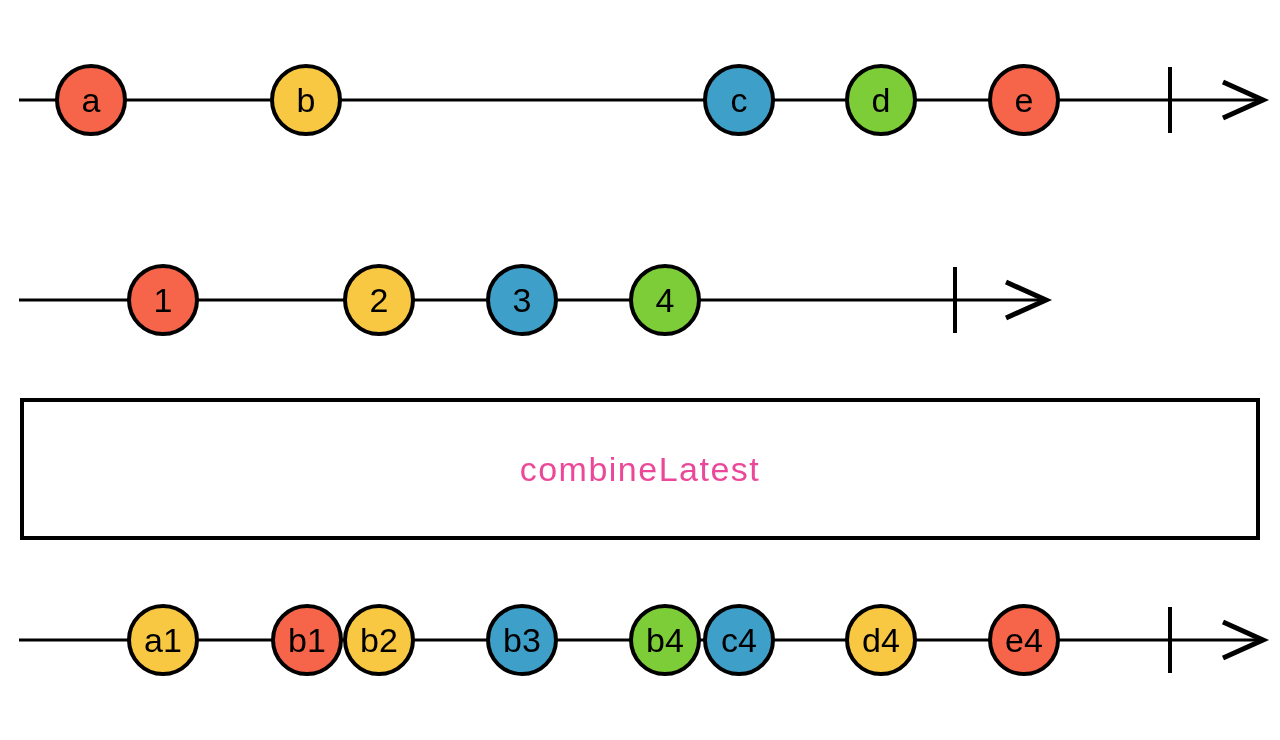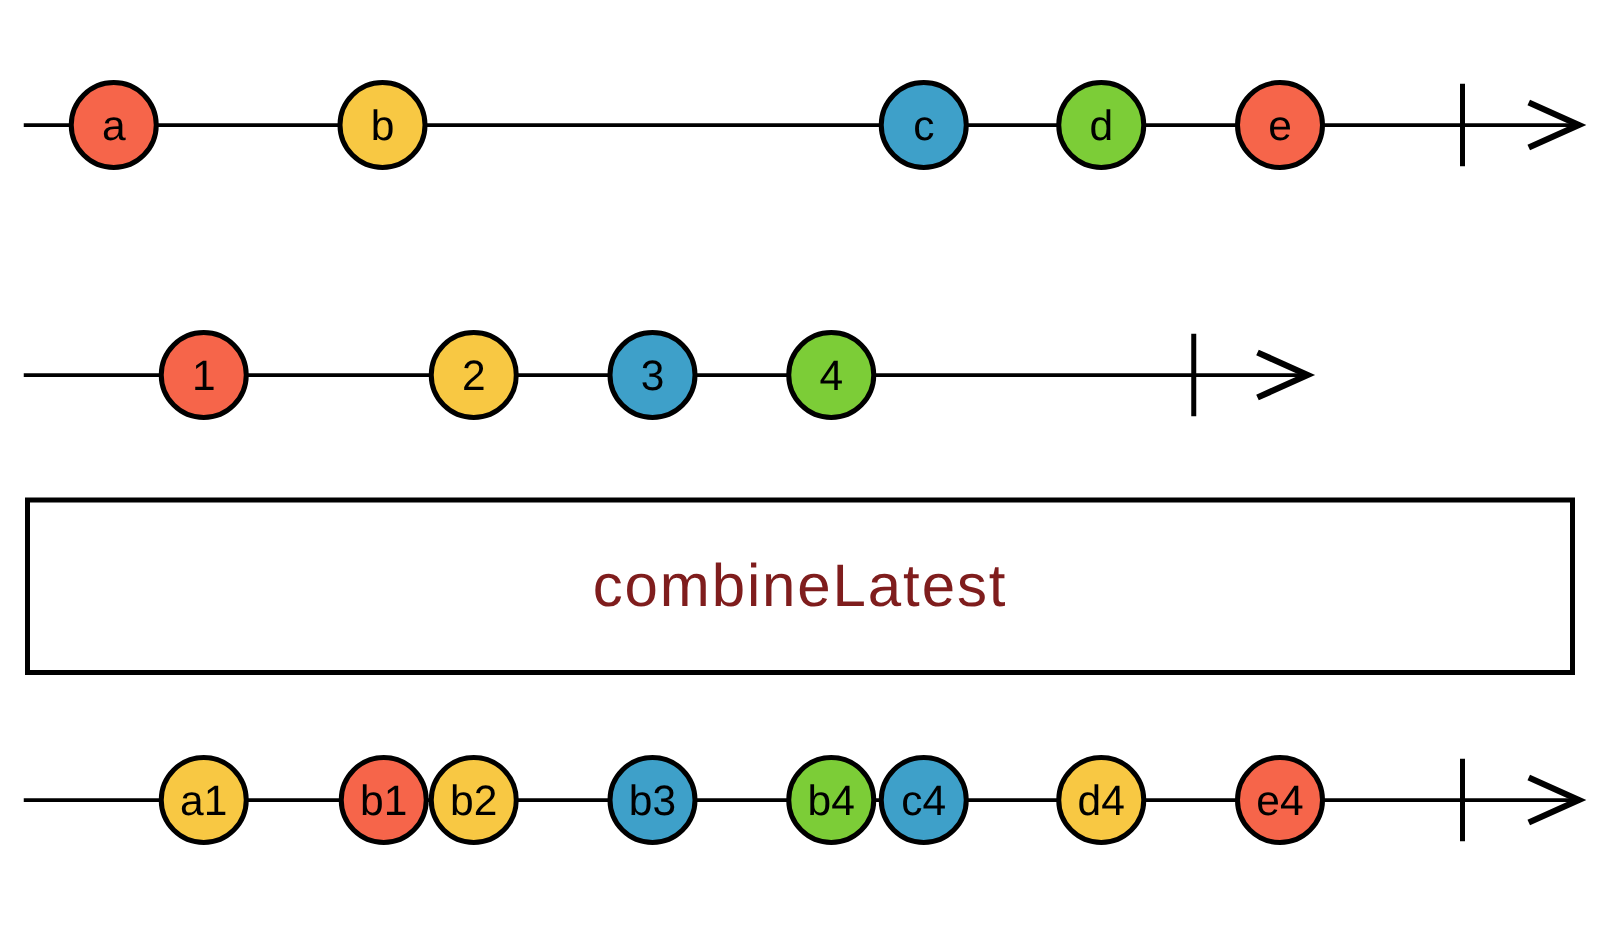--- a/index.html
+++ b/index.html
@@ -35,23 +35,23 @@
     width: 1240px;
     height: 142px;
     box-sizing: border-box;
     border: 4px solid #000000;
     background: #ffffff;
     display: flex;
     align-items: center;
     justify-content: center;
   }
   .operator-label {
-    font-size: 48px;
+    font-size: 34px;
     letter-spacing: 1.5px;
-    color: #7f1d1d;
+    color: #ec4899;
     white-space: nowrap;
   }
 </style>
 </head>
 <body>
 
 <div class="stage">
   <svg class="diagram" id="diagram-canvas" viewBox="0 0 1280 740" xmlns="http://www.w3.org/2000/svg">
       <g>
         <line x1="19" y1="100" x2="1259" y2="100" stroke="#000000" stroke-width="3"></line>

